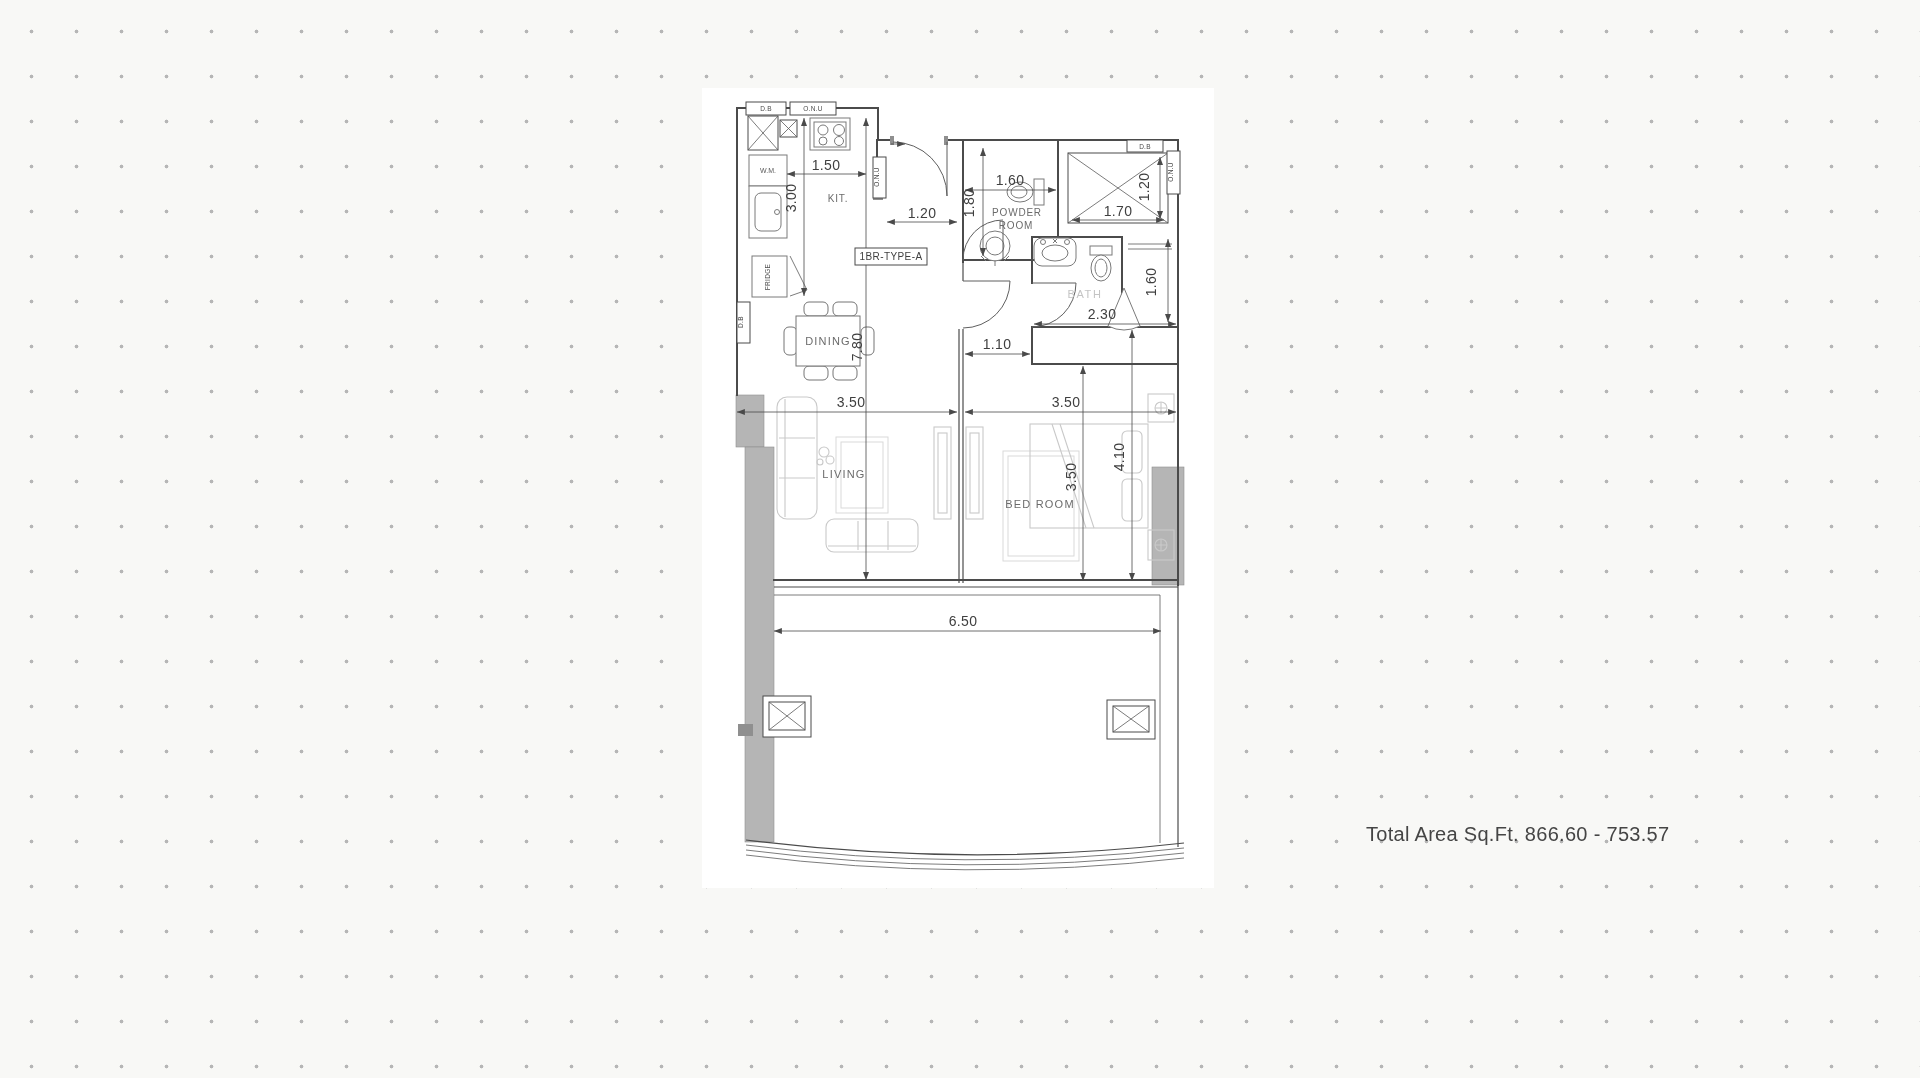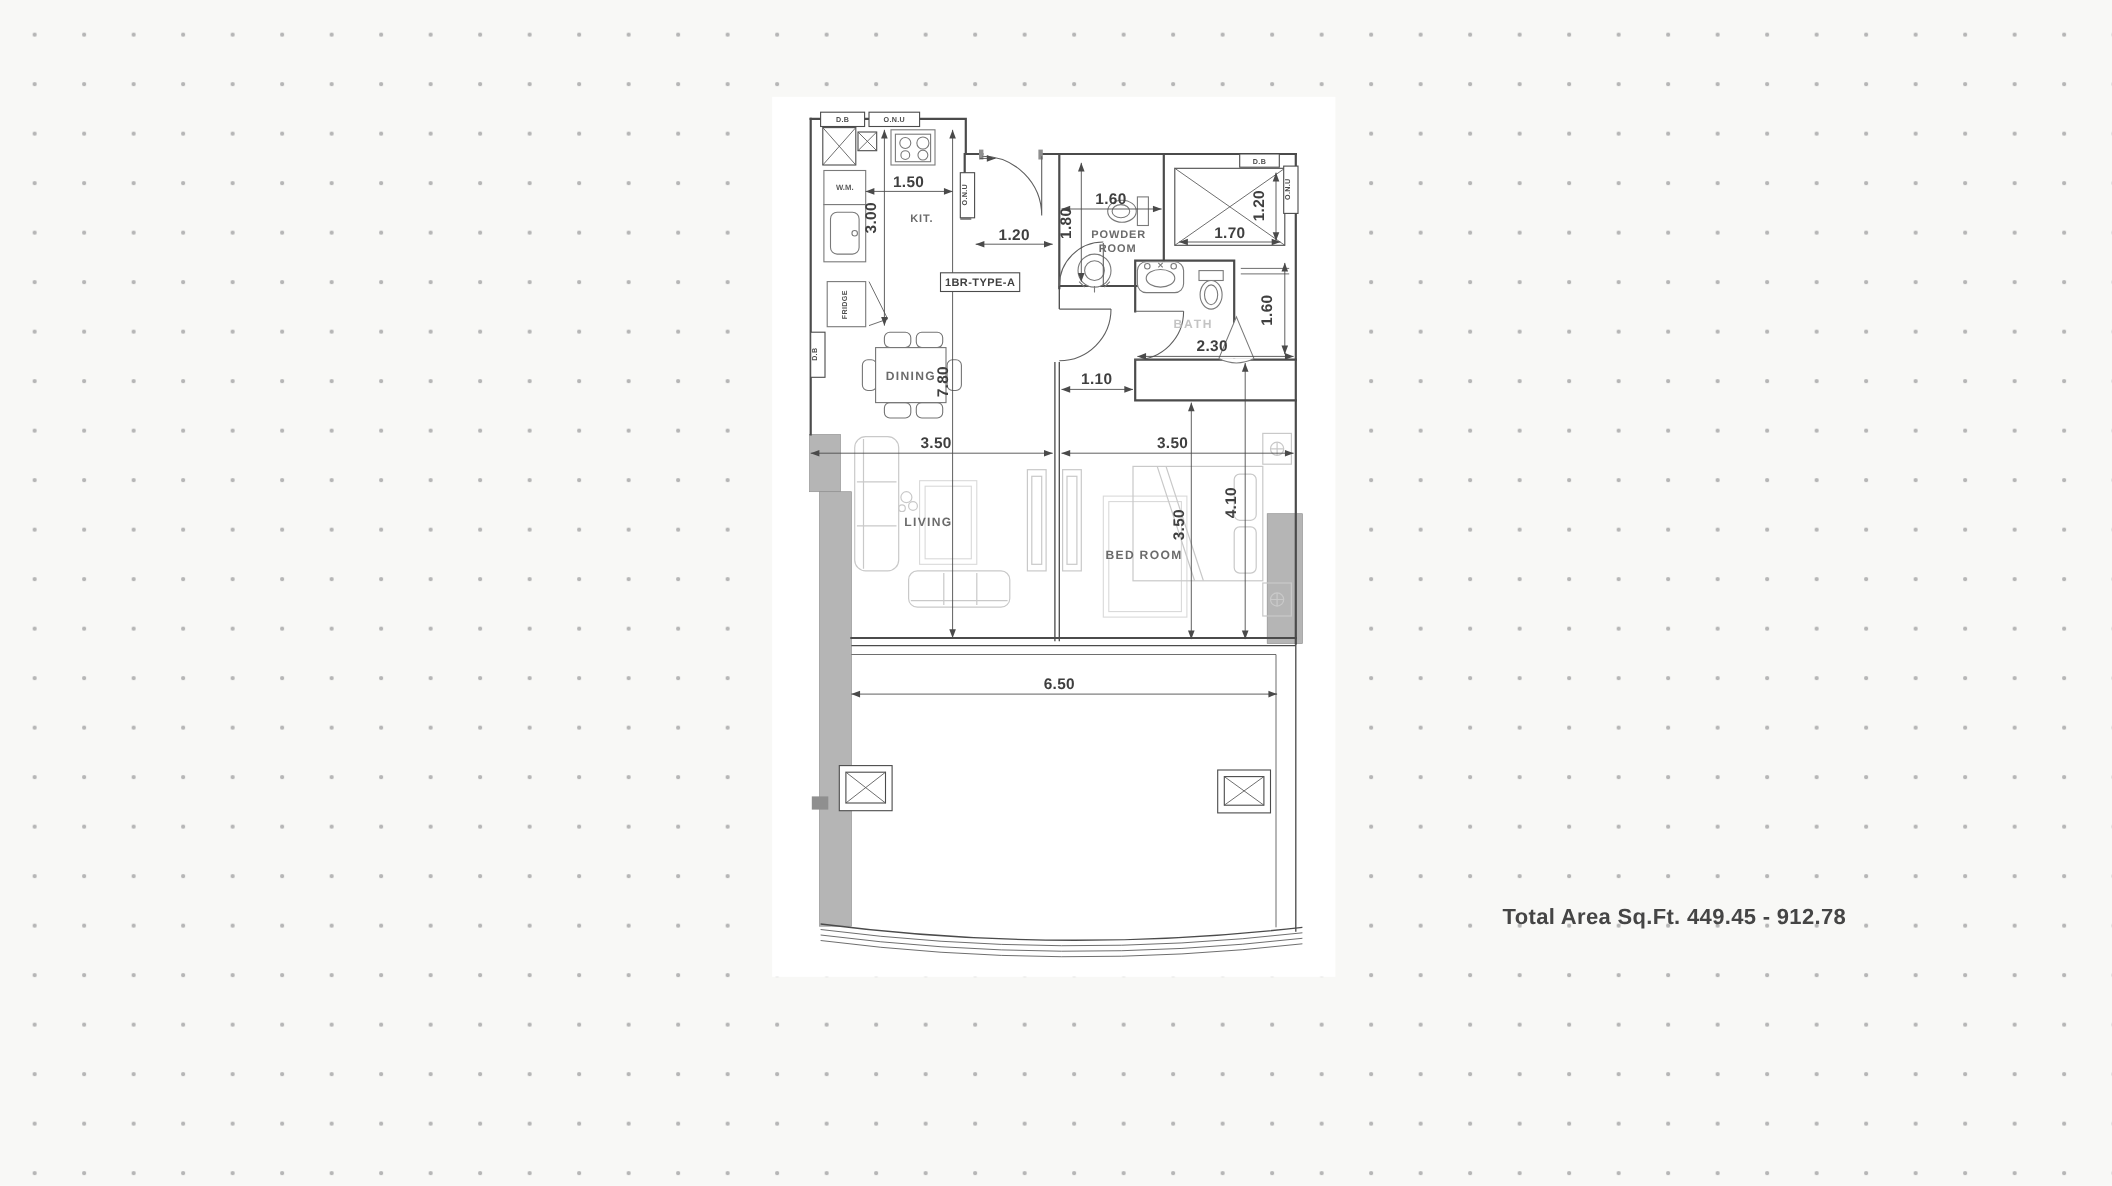--- a/index.html
+++ b/index.html
@@ -2,21 +2,20 @@
 <html><head>
 <meta charset="utf-8">
 <style>
   html,body{margin:0;padding:0;}
   .stage{
     position:relative;width:1920px;height:1078px;overflow:hidden;
     background-color:#f8f8f6;
     background-image:radial-gradient(circle,#b6b6b6 1.6px,rgba(0,0,0,0) 2.2px);
     background-size:45px 45px;background-position:9px 9px;
     font-family:"Liberation Sans",sans-serif;
-    font-weight:bold;
   }
   .plan-backdrop{position:absolute;left:702px;top:88px;width:512px;height:800px;background:#ffffff;}
   svg.plan{position:absolute;left:702px;top:88px;width:512px;height:800px;}
   .caption{position:absolute;left:1366px;top:820px;color:#454545;font-size:20px;line-height:29px;letter-spacing:0.3px;}
   
   .wall{stroke:#4b4b4b;stroke-width:2;fill:none;stroke-linecap:square;}
   .wallmid{stroke:#4b4b4b;stroke-width:1.2;fill:none;}
   .wallthin{stroke:#5a5a5a;stroke-width:0.8;fill:none;}
   .box{stroke:#4b4b4b;stroke-width:1;fill:#ffffff;}
   .fix{stroke:#7a7a7a;stroke-width:1;fill:#ffffff;}
@@ -253,15 +252,15 @@
       <text class="roomtxt" x="1040" y="508" text-anchor="middle">BED ROOM</text>
     </g>
 
     <g>
       <rect class="box" x="855" y="248" width="72" height="17"></rect>
       <text class="unittxt" x="891" y="260" text-anchor="middle">1BR-TYPE-A</text>
     </g>
   </svg>
 
   <div class="caption">
-    <div>Total Area Sq.Ft. 449.45 - 912.78</div>
+    <div>Total Area Sq.Ft. 866.60 - 753.57</div>
   </div>
 </div>
 
 </body></html>

